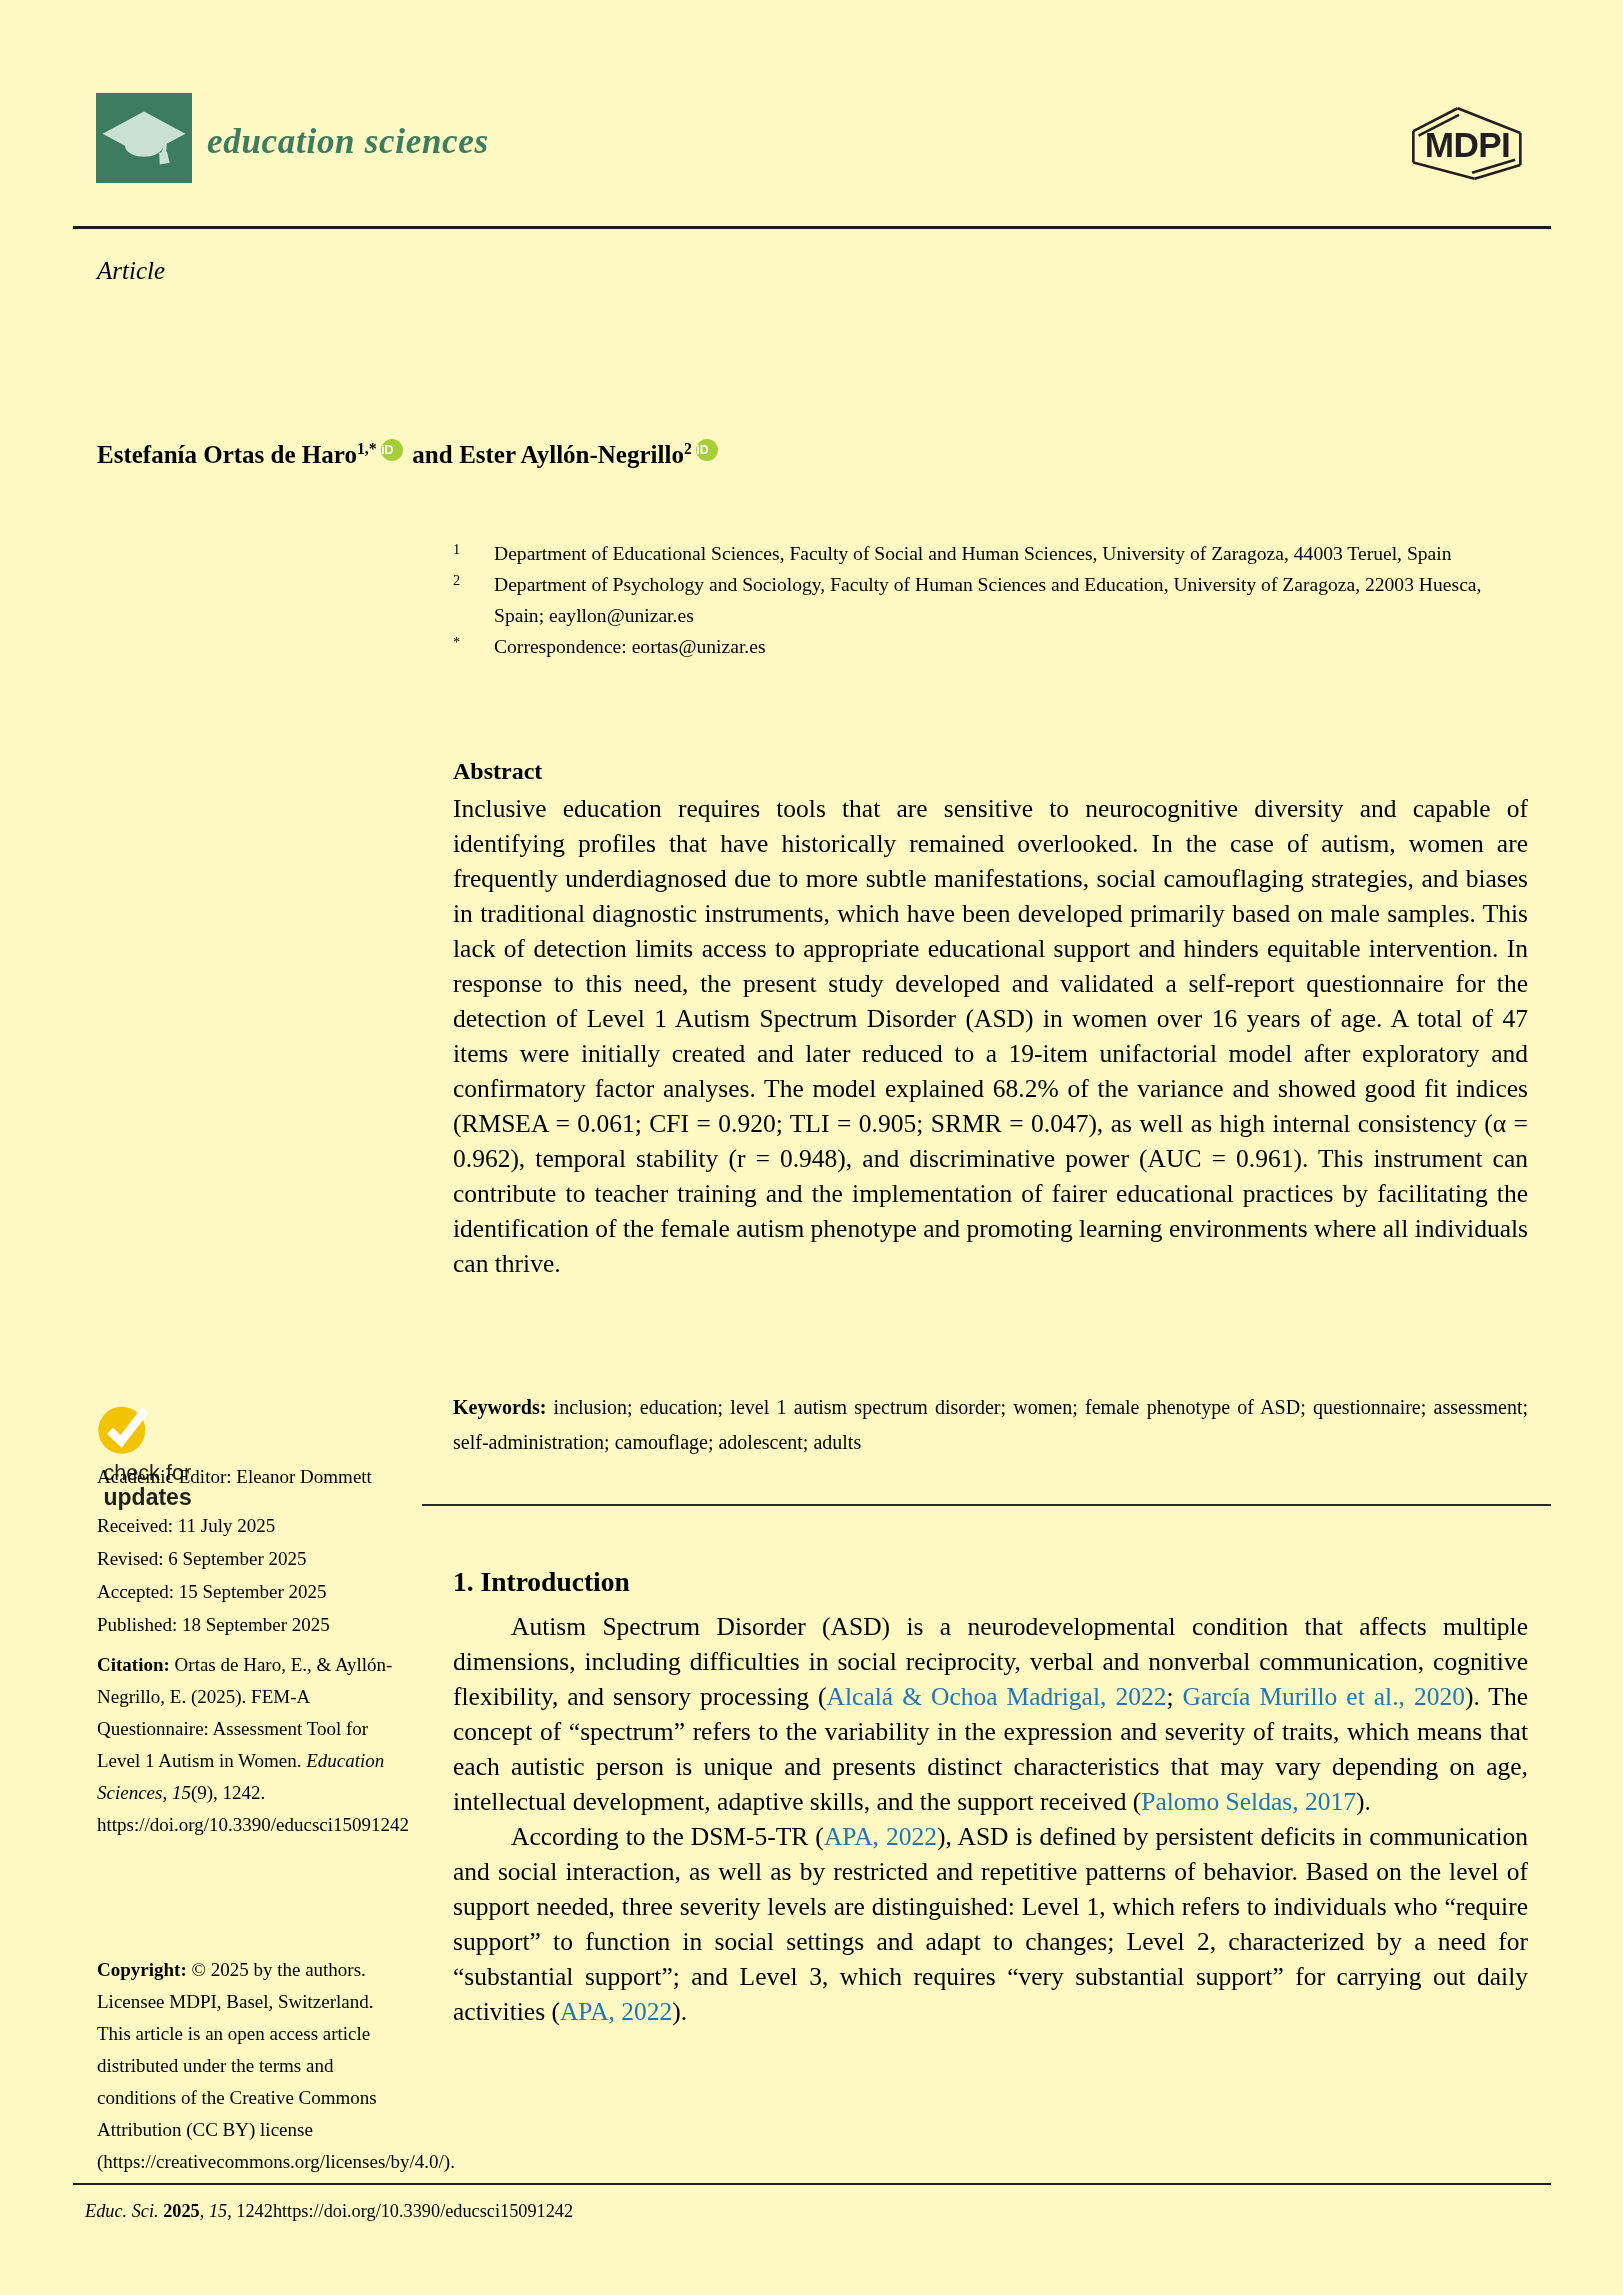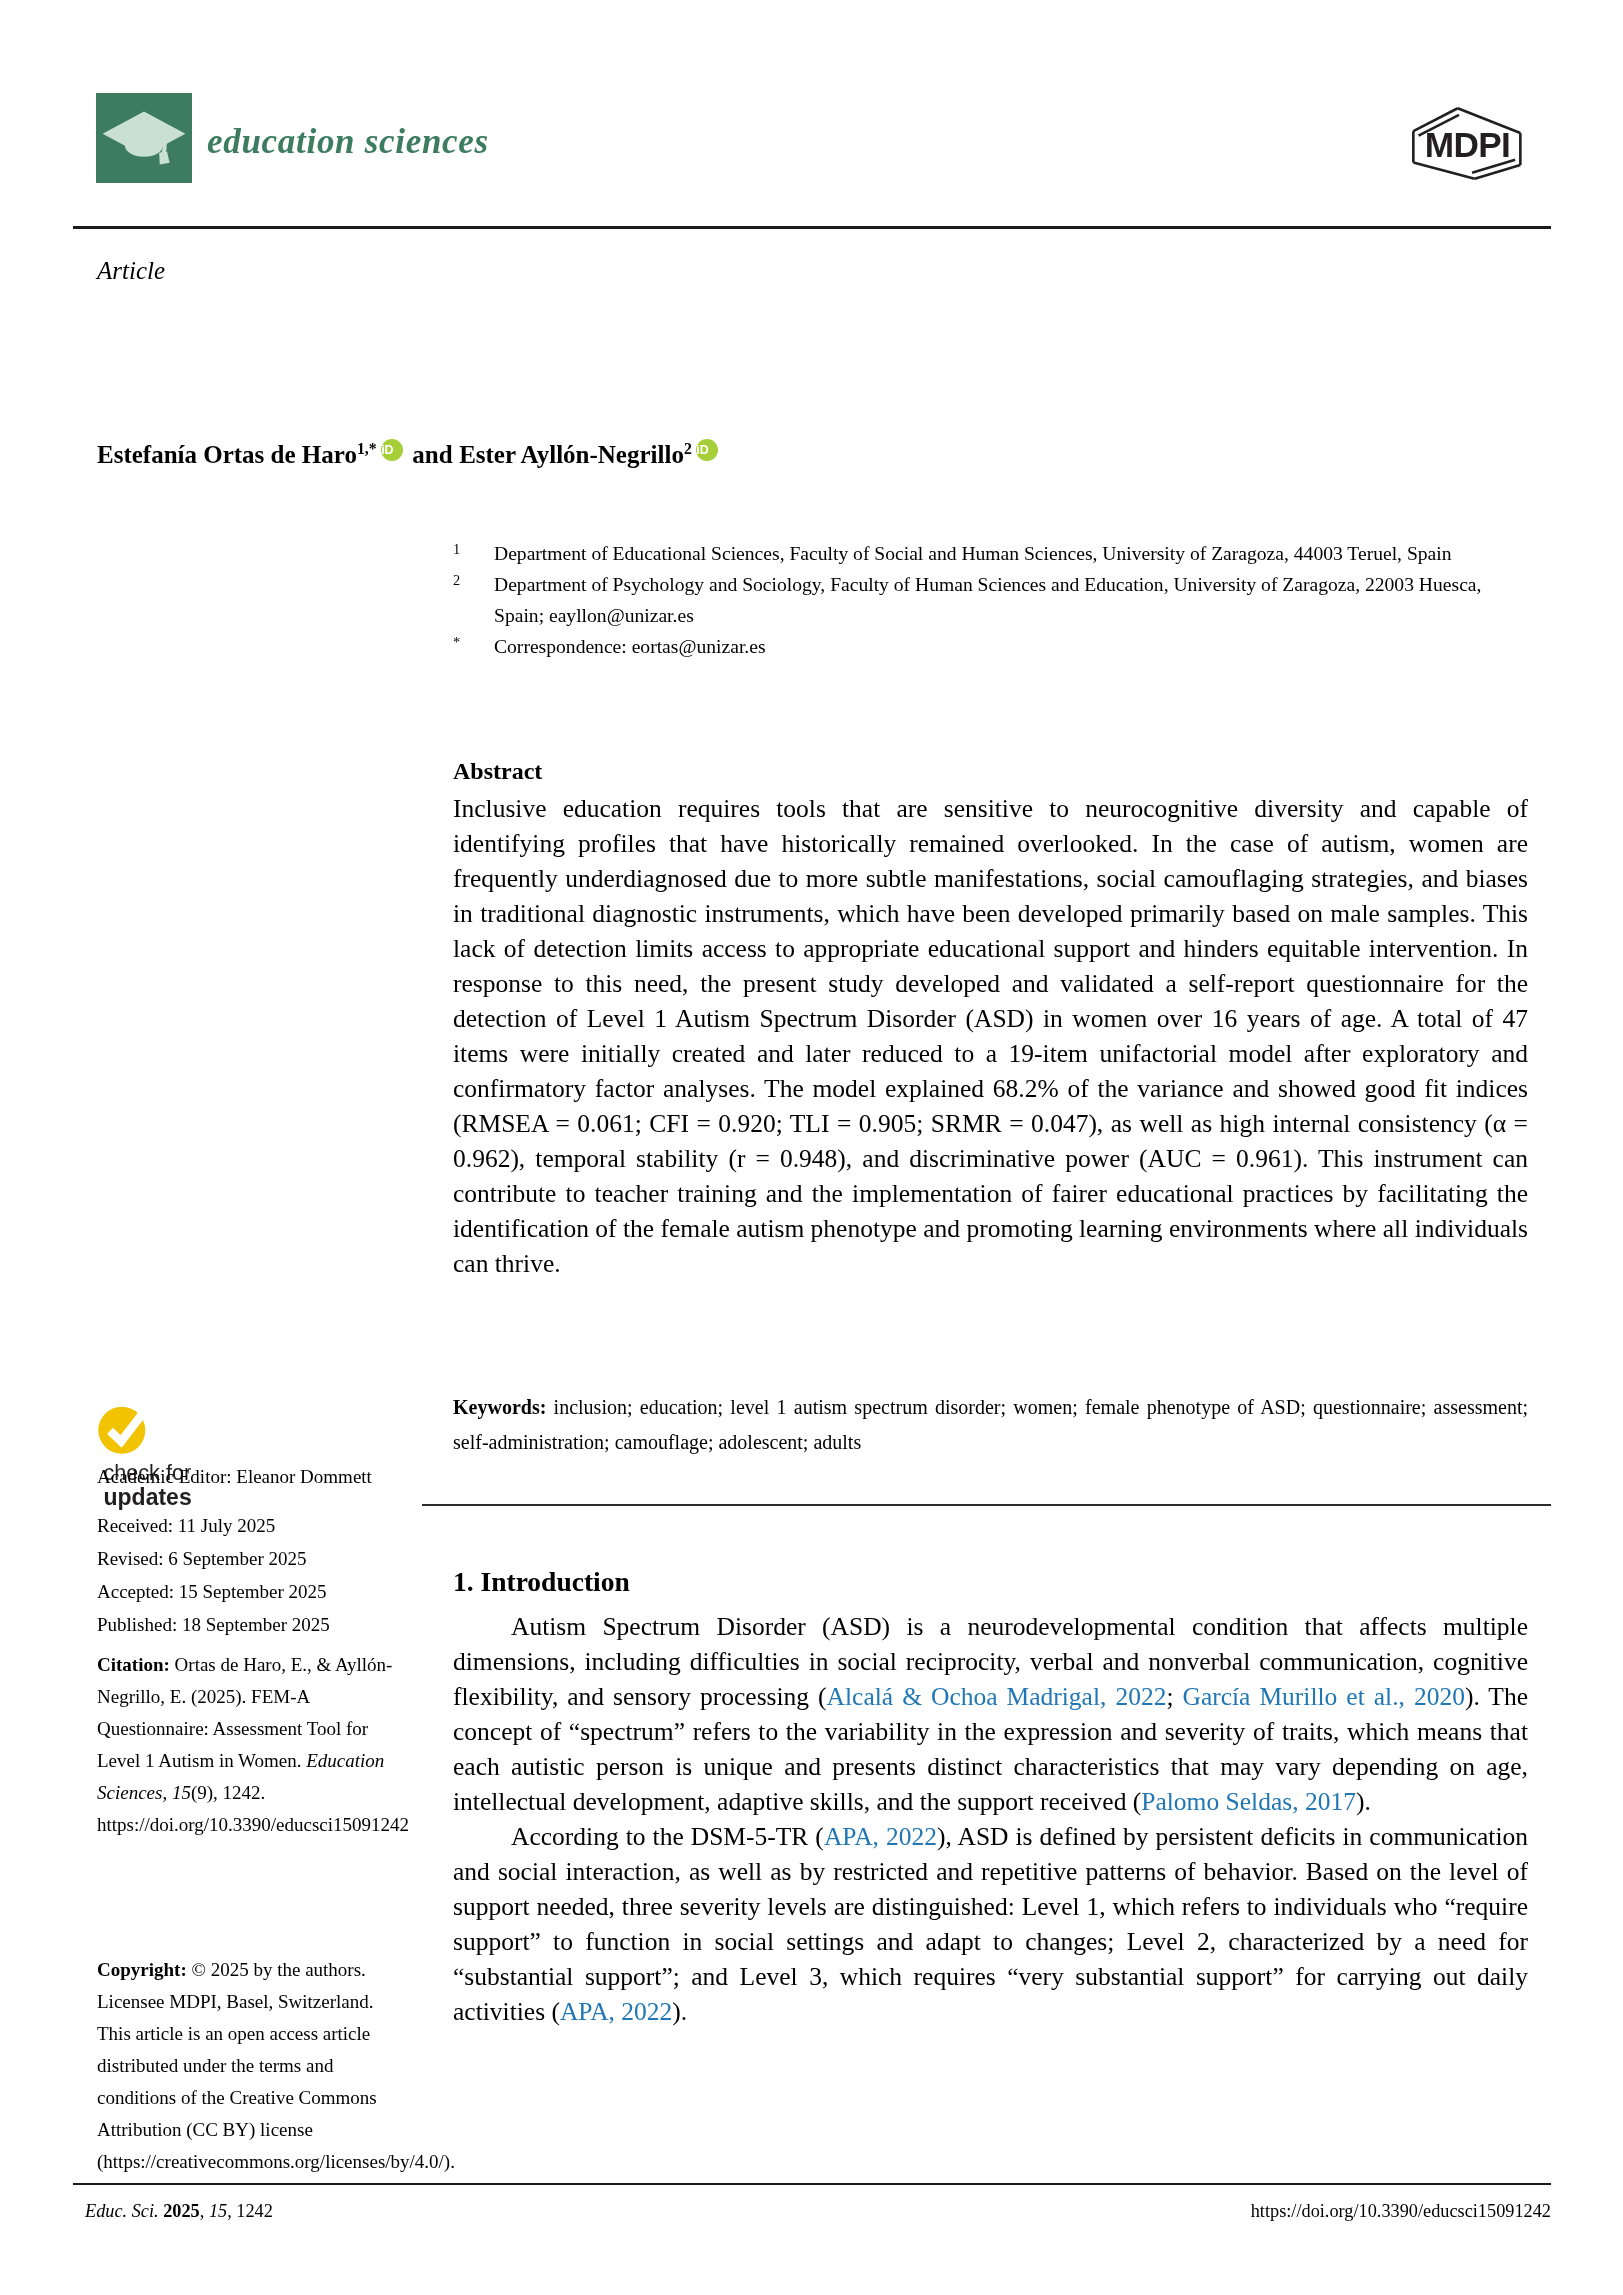--- a/index.html
+++ b/index.html
@@ -1,19 +1,19 @@
 <!DOCTYPE html>
 <html style="font-size:10.5px"><head>
 <meta charset="utf-8">
 <style>
   html,body{margin:0;padding:0;background:#888;}
   .page{
     position:relative;
     width:1623px;height:2295px;
-    background:#ffffff;
+    background:#fef9c3;
     font-family:"Liberation Serif",serif;
     color:#000;
     overflow:hidden;
   }
   .abs{position:absolute;}
 
   
   #logo-box{left:96px;top:93px;width:96px;height:90px;background:#3D7C60;}
   #journal-name{
     left:207px;top:122px;
@@ -82,21 +82,21 @@
   #intro-body p{margin:0;text-indent:58px;}
 
   .seg-link{color:#2077B4;}
   .seg-italic{font-style:italic;}
   .seg-bold{font-weight:bold;font-style:normal;}
 
   
   #footer-rule{left:73px;top:2183px;width:1478px;height:2px;background:#1c1c1c;}
   #footer{
     left:85px;top:2201px;width:1466px;
-    display:flex;justify-content:space-between;
+    display:flex;
     font-size:18.3px;
   }
 </style>
 </head>
 <body>
 
 <div class="page">
 
   <div class="abs" id="logo-box">
     <svg width="96" height="90" viewBox="0 0 146 137">

